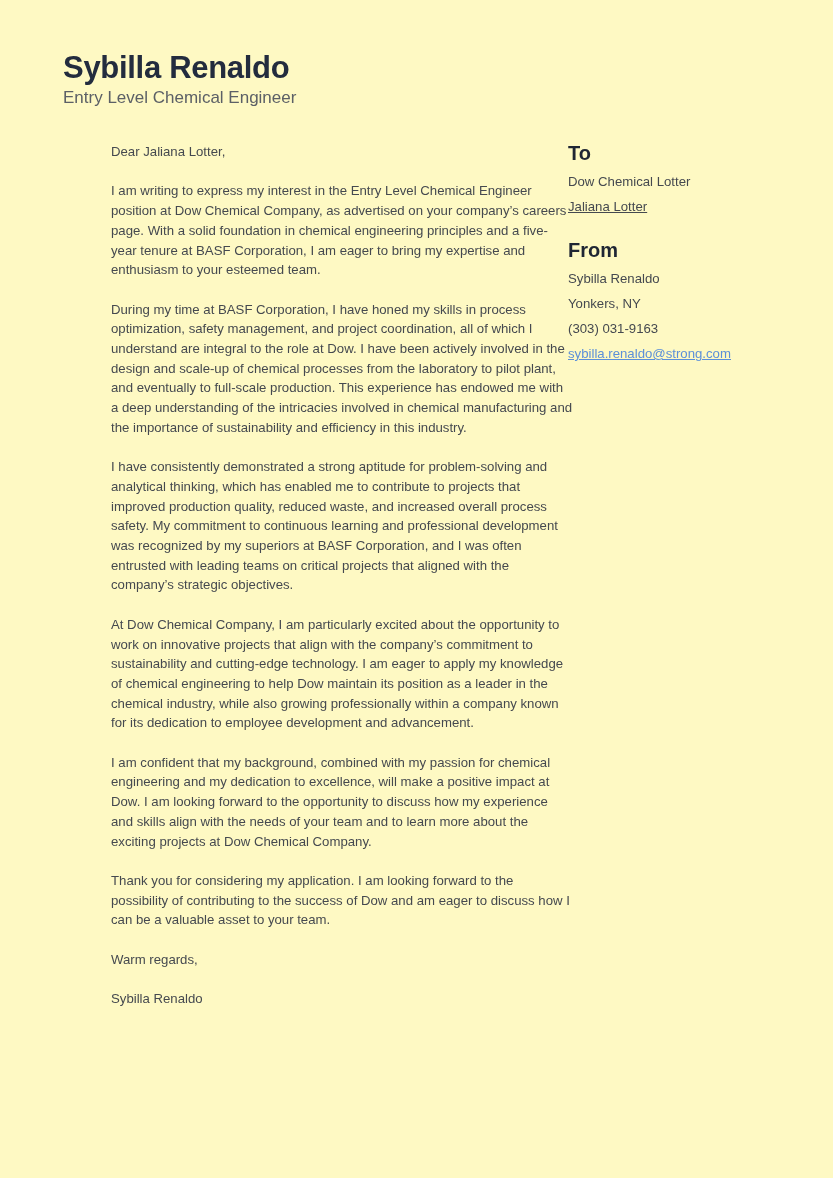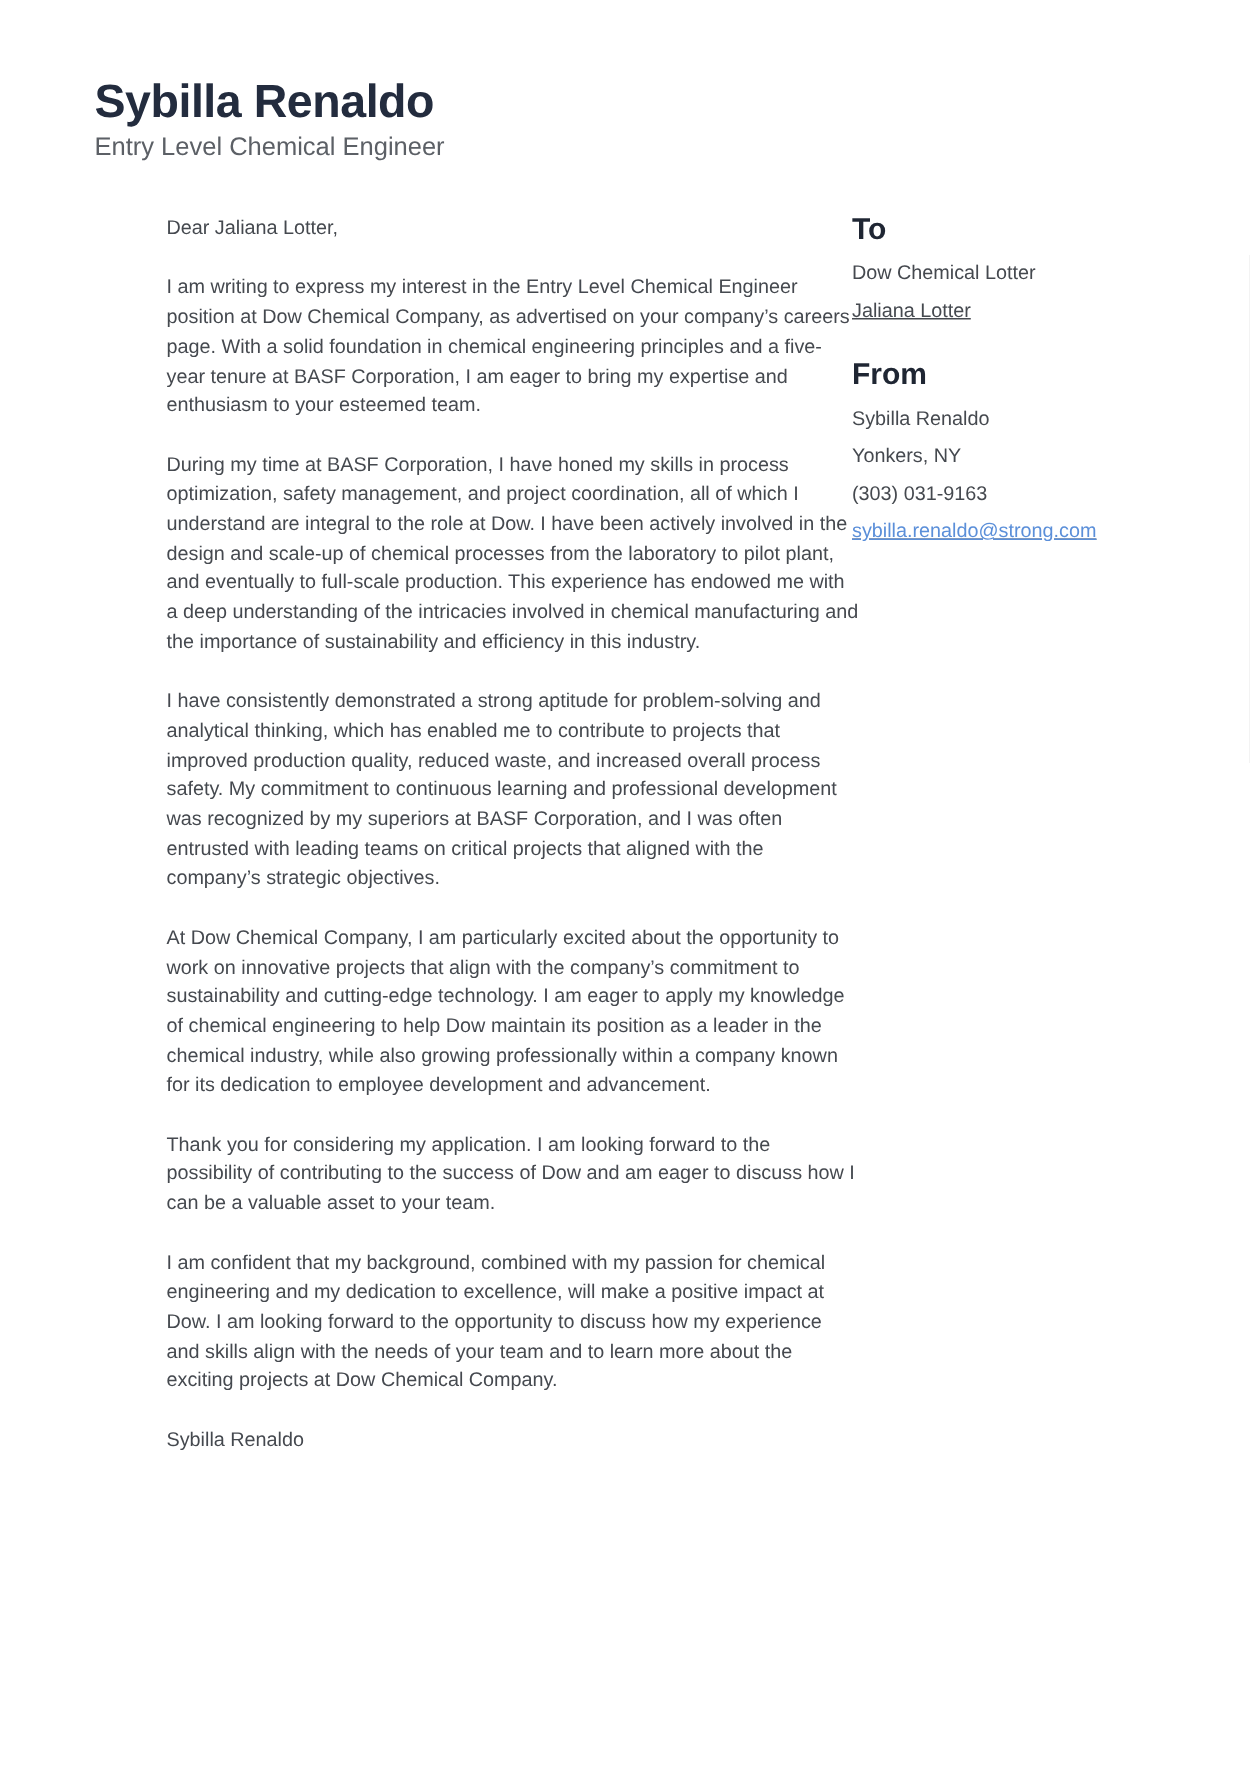--- a/index.html
+++ b/index.html
@@ -4,21 +4,21 @@
 <style>
   * { box-sizing: border-box; margin: 0; padding: 0; }
   html, body { background: #e9e9e9; }
   body { font-family: "Liberation Sans", sans-serif; }
 
   .page {
     position: relative;
     width: 833px;
     height: 1178px;
     margin: 0 auto;
-    background: #ffffff;
+    background: #fef9c3;
     overflow: hidden;
   }
 
   .header {
     position: absolute;
     left: 63px;
     top: 50px;
   }
   .header .name {
     font-size: 31px;
@@ -84,22 +84,23 @@
     <div class="name">Sybilla Renaldo</div>
     <div class="job-title">Entry Level Chemical Engineer</div>
   </div>
 
   <div class="letter">
     <p>Dear Jaliana Lotter,</p>
     <p>I am writing to express my interest in the Entry Level Chemical Engineer position at Dow Chemical Company, as advertised on your company’s careers page. With a solid foundation in chemical engineering principles and a five-year tenure at BASF Corporation, I am eager to bring my expertise and enthusiasm to your esteemed team.</p>
     <p>During my time at BASF Corporation, I have honed my skills in process optimization, safety management, and project coordination, all of which I understand are integral to the role at Dow. I have been actively involved in the design and scale-up of chemical processes from the laboratory to pilot plant, and eventually to full-scale production. This experience has endowed me with a deep understanding of the intricacies involved in chemical manufacturing and the importance of sustainability and efficiency in this industry.</p>
     <p>I have consistently demonstrated a strong aptitude for problem-solving and analytical thinking, which has enabled me to contribute to projects that improved production quality, reduced waste, and increased overall process safety. My commitment to continuous learning and professional development was recognized by my superiors at BASF Corporation, and I was often entrusted with leading teams on critical projects that aligned with the company’s strategic objectives.</p>
     <p>At Dow Chemical Company, I am particularly excited about the opportunity to work on innovative projects that align with the company’s commitment to sustainability and cutting-edge technology. I am eager to apply my knowledge of chemical engineering to help Dow maintain its position as a leader in the chemical industry, while also growing professionally within a company known for its dedication to employee development and advancement.</p>
+    <p>I am confident that my background, combined with my passion for chemical engineering and my dedication to excellence, will make a positive impact at Dow. I am looking forward to the opportunity to discuss how my experience and skills align with the needs of your team and to learn more about the exciting projects at Dow Chemical Company.</p>
     <p>Thank you for considering my application. I am looking forward to the possibility of contributing to the success of Dow and am eager to discuss how I can be a valuable asset to your team.</p>
-    <p>I am confident that my background, combined with my passion for chemical engineering and my dedication to excellence, will make a positive impact at Dow. I am looking forward to the opportunity to discuss how my experience and skills align with the needs of your team and to learn more about the exciting projects at Dow Chemical Company.</p>
+    <p>Warm regards,</p>
     <p class="signature">Sybilla Renaldo</p>
   </div>
 
   <div class="sidebar">
 
     <div class="sidebar-section">
       <div class="sidebar-heading">To</div>
       <div class="sidebar-line">Dow Chemical Lotter</div>
       <div class="sidebar-line">Jaliana Lotter</div>
     </div>

